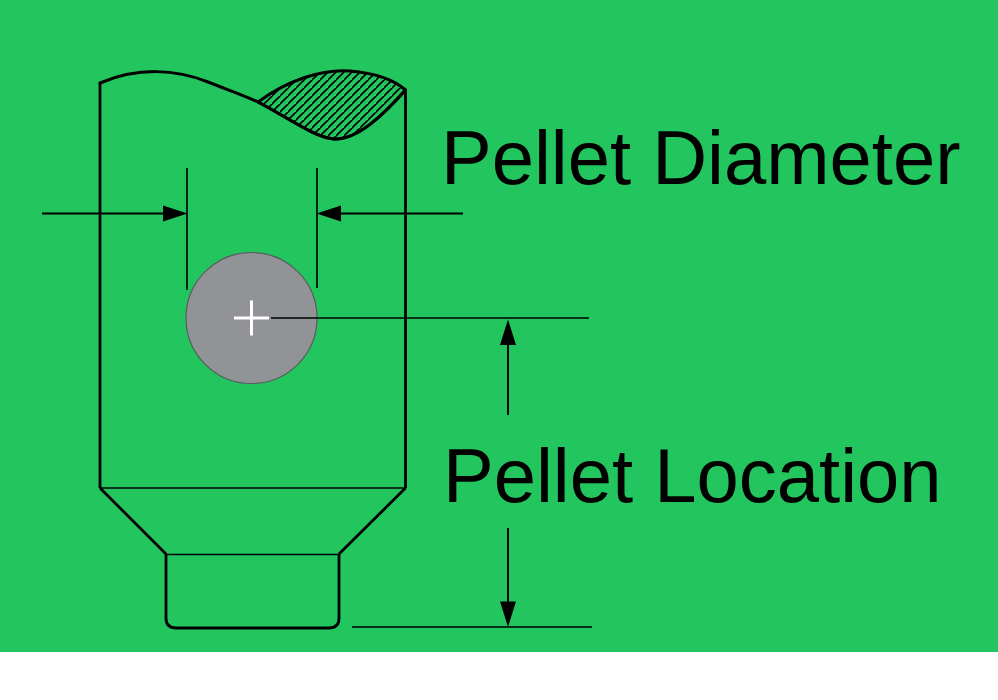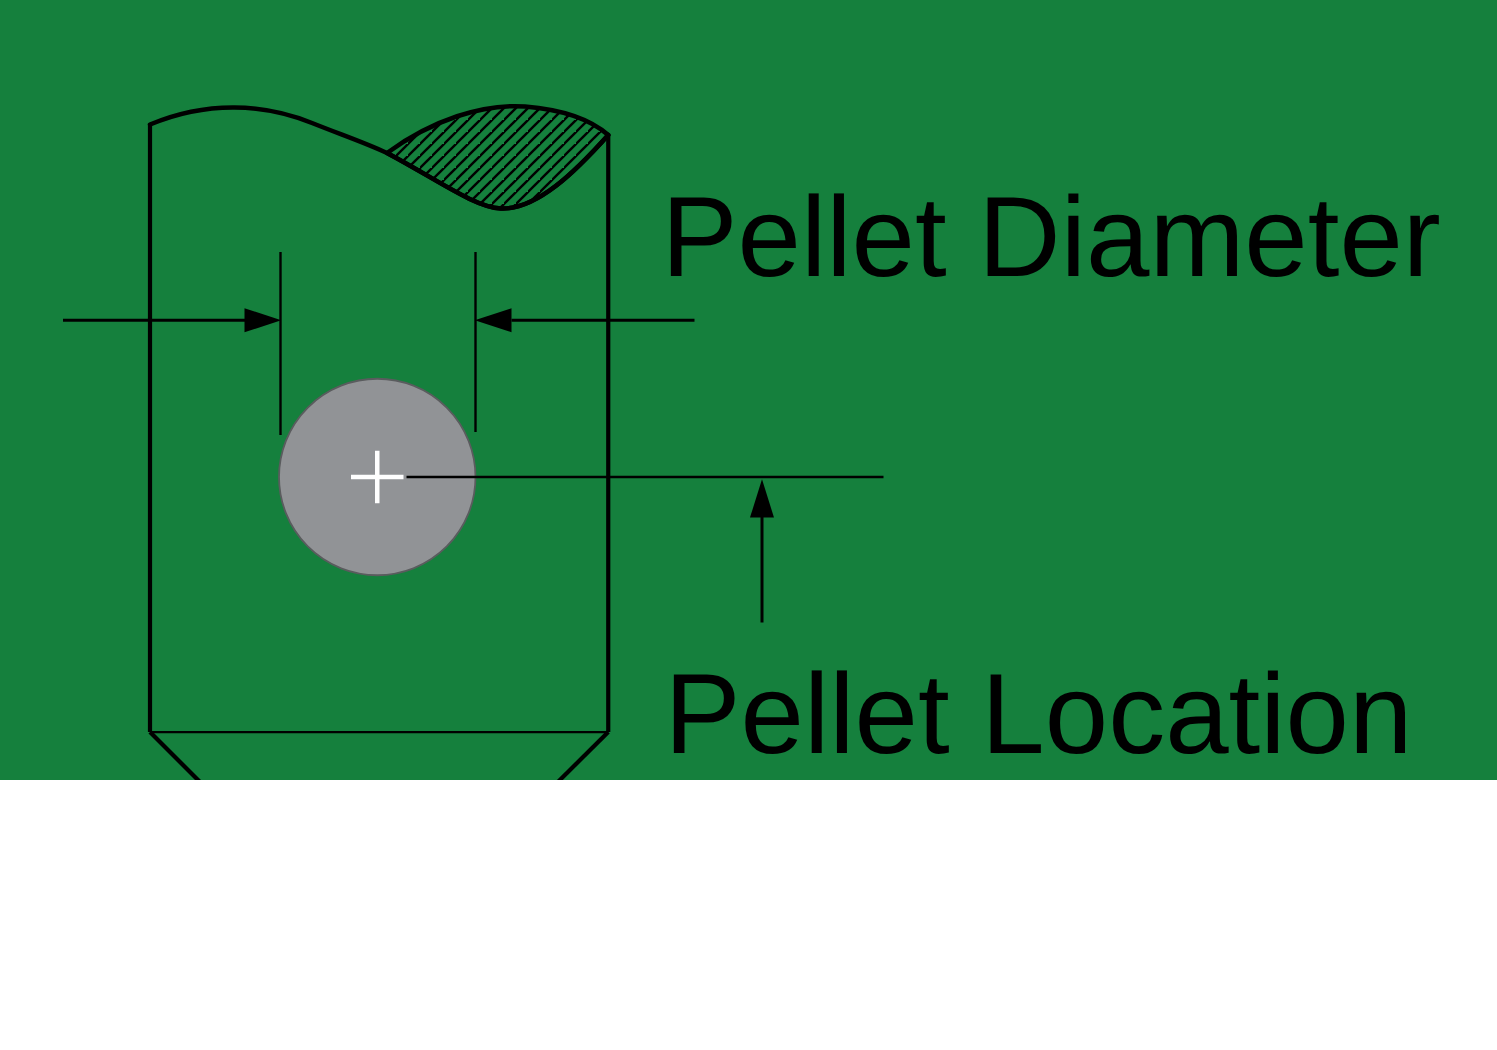--- a/index.html
+++ b/index.html
@@ -3,22 +3,22 @@
 <meta charset="utf-8">
 <style>
   html, body {
     margin: 0;
     padding: 0;
     background: #ffffff;
   }
   .canvas {
     position: relative;
     width: 998px;
-    height: 520px;
-    background: #15803d;
+    height: 652px;
+    background: #22c55e;
     overflow: hidden;
   }
   svg {
     display: block;
   }
   .dim-label {
     font-family: "Liberation Sans", sans-serif;
     font-size: 76px;
     fill: #000000;
     font-weight: 400;

